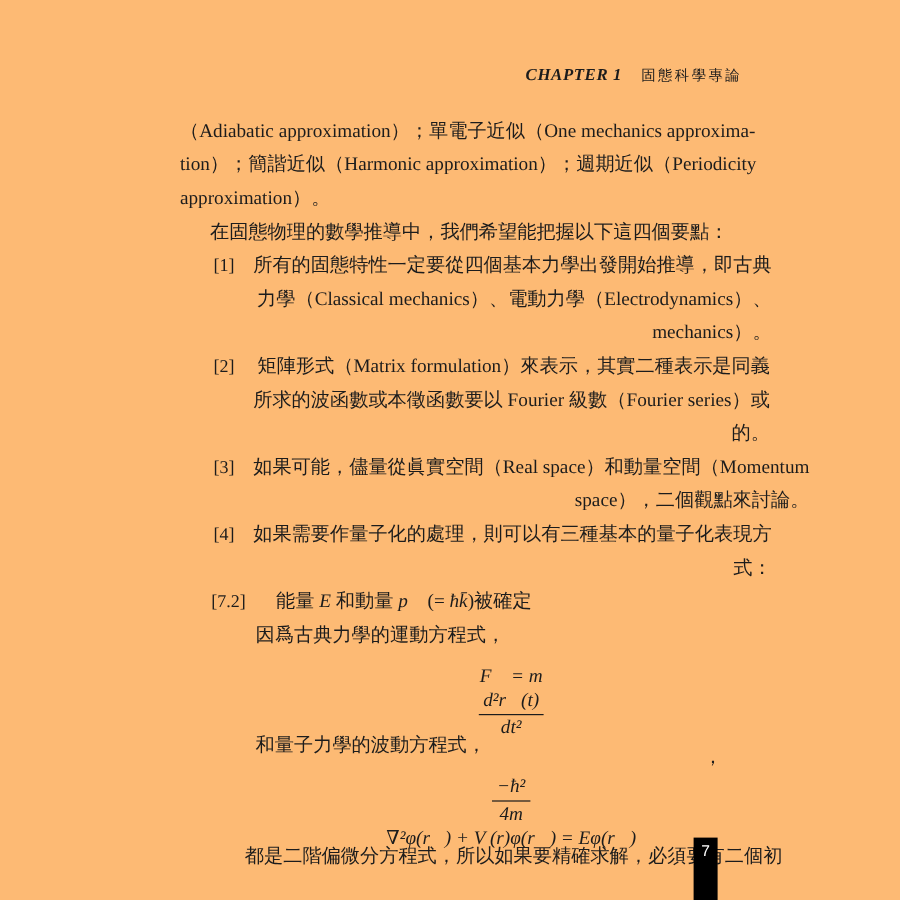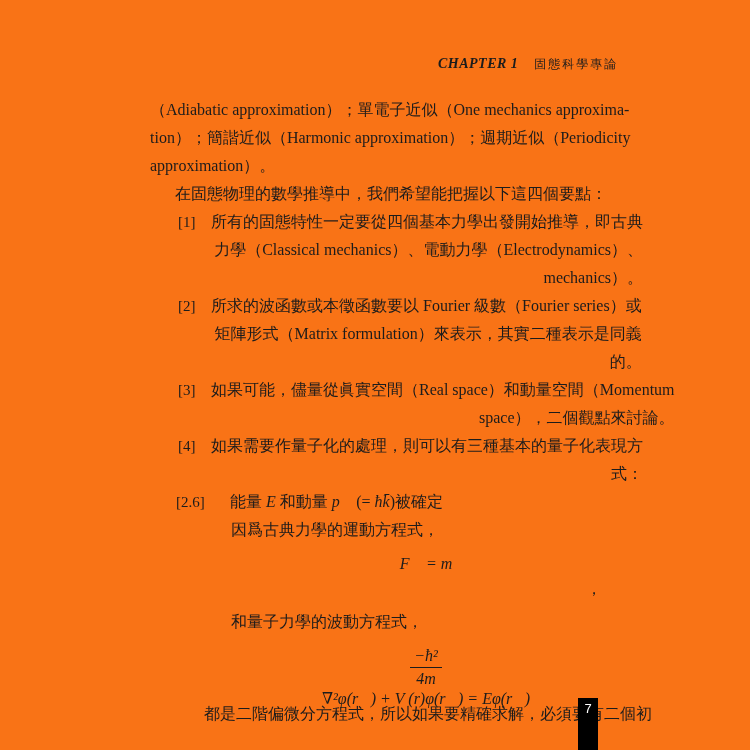--- a/index.html
+++ b/index.html
@@ -3,21 +3,21 @@
 <meta charset="utf-8">
 <style>
   * { box-sizing: border-box; }
   html, body { margin: 0; padding: 0; }
   body {
     width: 750px; height: 750px;
     background: #ffffff;
     font-family: "Liberation Serif", "DejaVu Serif", serif;
     color: #1c1c1c;
   }
-  .page { position: relative; width: 750px; height: 750px; background: #f97316; overflow: hidden; }
+  .page { position: relative; width: 750px; height: 750px; background: #fdba74; overflow: hidden; }
 
   
   .running-head {
     position: absolute; top: 54px; left: 438px;
     white-space: nowrap;
   }
   .chapter-label {
     font-style: italic; font-weight: bold;
     font-size: 14px; letter-spacing: 0.5px;
   }
@@ -38,21 +38,21 @@
     width: 61px; padding-left: 28px; flex: 0 0 61px;
     font-size: 15px;
   }
   .item-body { flex: 1 1 auto; text-align: right; }
 
   .subline1 { white-space: nowrap; }
   .marker41 {
     display: inline-block; width: 80px; padding-left: 26px;
     font-size: 15px;
   }
-  .cont-line { margin-left: 81px; white-space: nowrap; }
+  .cont-line { margin-left: 63px; white-space: nowrap; }
   .closing-line { margin-left: 54px; white-space: nowrap; }
 
   .math { font-style: italic; }
 
   
   .formula {
     margin: 10px 0 10px 100px;
     display: flex; align-items: center;
     white-space: nowrap; line-height: 20px; height: 44px; flex-direction: column;
   }
@@ -99,22 +99,22 @@
       <div class="item-body">
         <div class="tline">所有的固態特性一定要從四個基本力學出發開始推導，即古典</div>
         <div class="tline">力學（Classical mechanics）、電動力學（Electrodynamics）、</div>
         <div class="tline">mechanics）。</div>
       </div>
     </div>
 
     <div class="list-item">
       <div class="item-marker">[2]</div>
       <div class="item-body">
+        <div class="tline">矩陣形式（Matrix formulation）來表示，其實二種表示是同義</div>
         <div class="tline">所求的波函數或本徵函數要以 Fourier 級數（Fourier series）或</div>
-        <div class="tline">矩陣形式（Matrix formulation）來表示，其實二種表示是同義</div>
         <div class="tline">的。</div>
       </div>
     </div>
 
     <div class="list-item">
       <div class="item-marker">[3]</div>
       <div class="item-body">
         <div class="tline">如果可能，儘量從眞實空間（Real space）和動量空間（Momentum</div>
         <div class="tline">space），二個觀點來討論。</div>
       </div>
@@ -122,27 +122,31 @@
 
     <div class="list-item">
       <div class="item-marker">[4]</div>
       <div class="item-body">
         <div class="tline">如果需要作量子化的處理，則可以有三種基本的量子化表現方</div>
         <div class="tline">式：</div>
       </div>
     </div>
 
     <div class="subline1">
-      <span class="marker41">[2.6]</span><span>能量 </span><span class="math">E</span><span> 和動量 </span><span class="math">p⃗</span><span> (= </span><span class="math">ħk̄</span><span>)被確定</span>
+      <span class="marker41">[7.2]</span><span>能量 </span><span class="math">E</span><span> 和動量 </span><span class="math">p⃗</span><span> (= </span><span class="math">ħk̄</span><span>)被確定</span>
     </div>
 
     <div class="cont-line">因爲古典力學的運動方程式，</div>
 
     <div class="formula">
       <span class="math">F⃗ = m</span>
+      <span class="frac">
+        <span class="num math">d²r⃗(t)</span>
+        <span class="den math">dt²</span>
+      </span>
       <span class="tail">，</span>
     </div>
 
     <div class="cont-line">和量子力學的波動方程式，</div>
 
     <div class="formula">
       <span class="frac">
         <span class="num math">−ħ²</span>
         <span class="den math">4m</span>
       </span>

